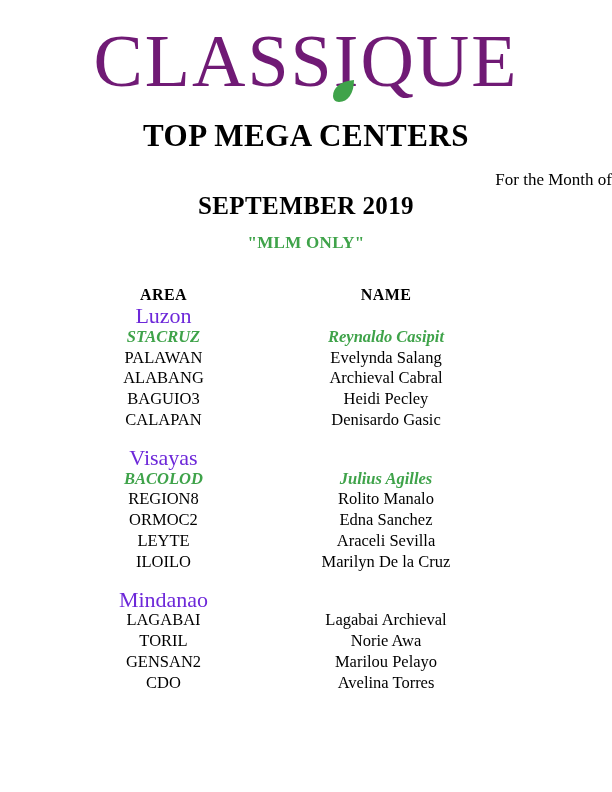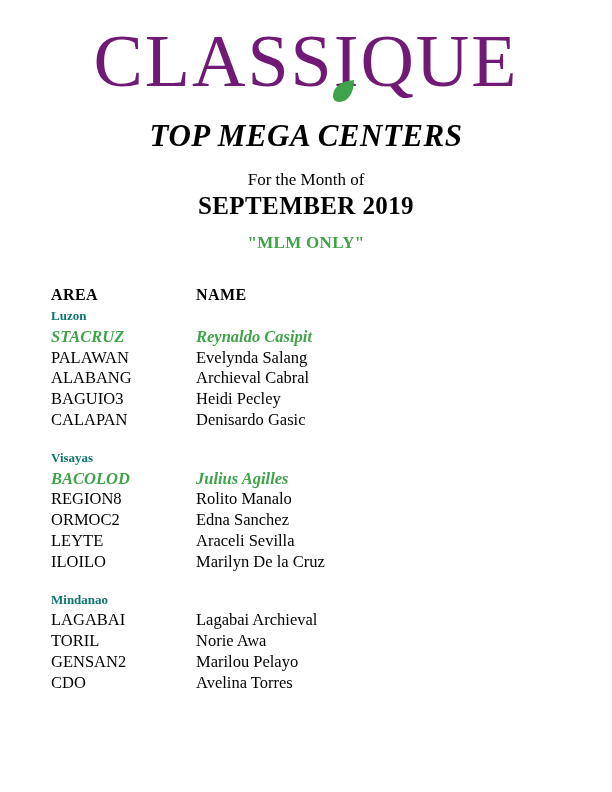--- a/index.html
+++ b/index.html
@@ -43,24 +43,23 @@
     height: 26px;
   }
   .title {
     text-align: center;
     font-family: "Liberation Serif", serif;
     font-weight: bold;
     font-size: 31px;
     letter-spacing: 0.5px;
     margin-top: 22px;
     color: #000;
-    font-style: italic;
   }
   .sub-small {
-    text-align: center;
+    text-align: right;
     font-size: 17px;
     margin-top: 16px;
     color: #000;
   }
   .sub-month {
     text-align: center;
     font-size: 25px;
     font-weight: bold;
     margin-top: 2px;
     letter-spacing: 0.4px;
@@ -69,21 +68,22 @@
   .mlm {
     text-align: center;
     font-size: 17px;
     font-weight: bold;
     color: #3fa34a;
     margin-top: 13px;
     letter-spacing: 0.3px;
   }
   .table-wrap {
     margin-top: 32px;
-    padding-left: 51px;
+    padding-left: 91px;
+    text-align: center;
   }
   table.listing {
     border-collapse: collapse;
     font-size: 16.5px;
   }
   table.listing td {
     padding: 0;
     vertical-align: top;
     line-height: 20.8px;
   }
@@ -95,23 +95,23 @@
     width: 300px;
     white-space: nowrap;
   }
   .hdr td {
     font-weight: bold;
     font-size: 16px;
     letter-spacing: 0.4px;
     padding-bottom: 11px;
   }
   .region td {
-    color: #0f766e;
-    font-weight: bold;
-    font-size: 13px;
+    color: #6d28d9;
+    font-weight: normal;
+    font-size: 22px;
   }
   .top-row td {
     color: #3fa34a;
     font-weight: bold;
     font-style: italic;
     font-size: 16.5px;
   }
   .spacer td {
     height: 17px;
     line-height: 17px;

